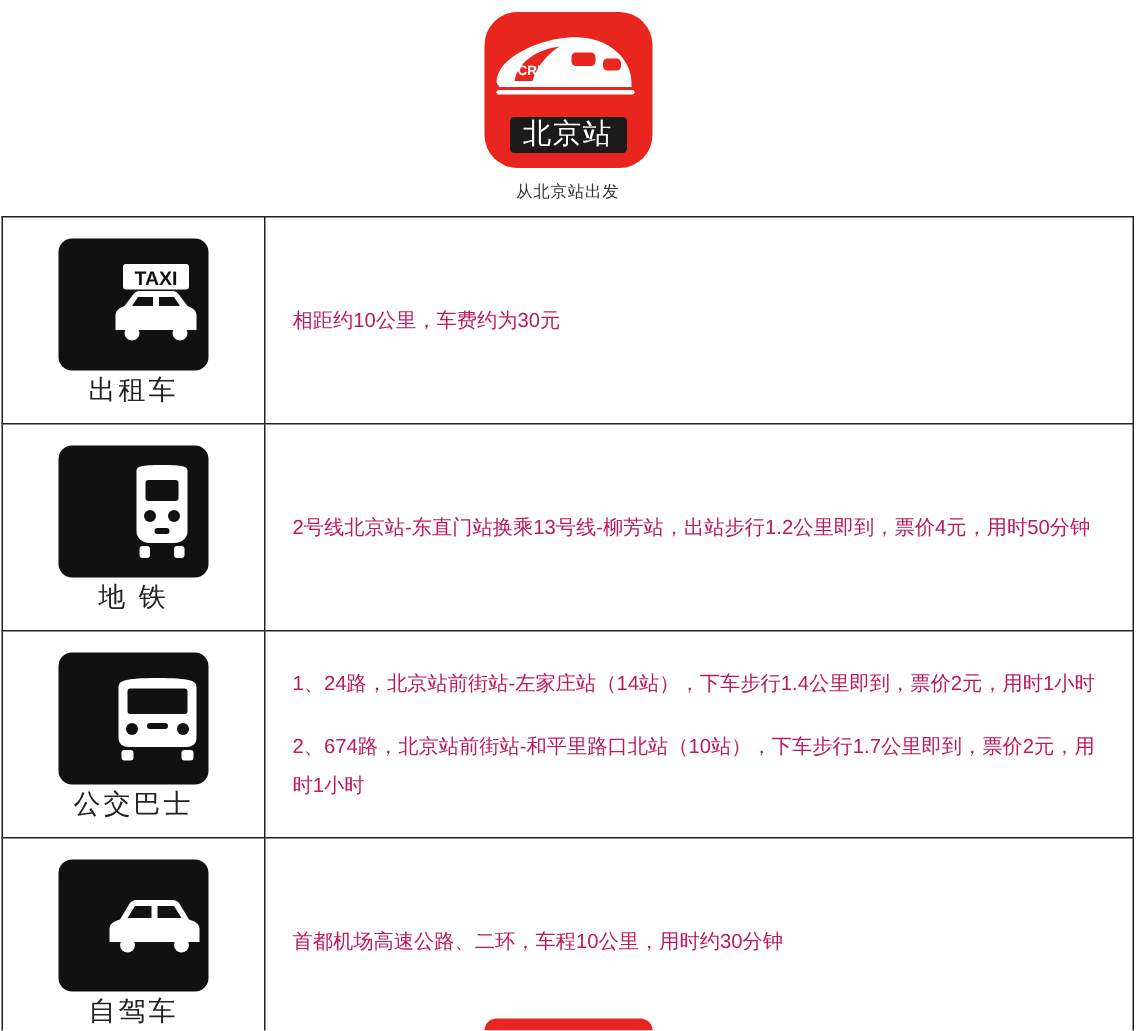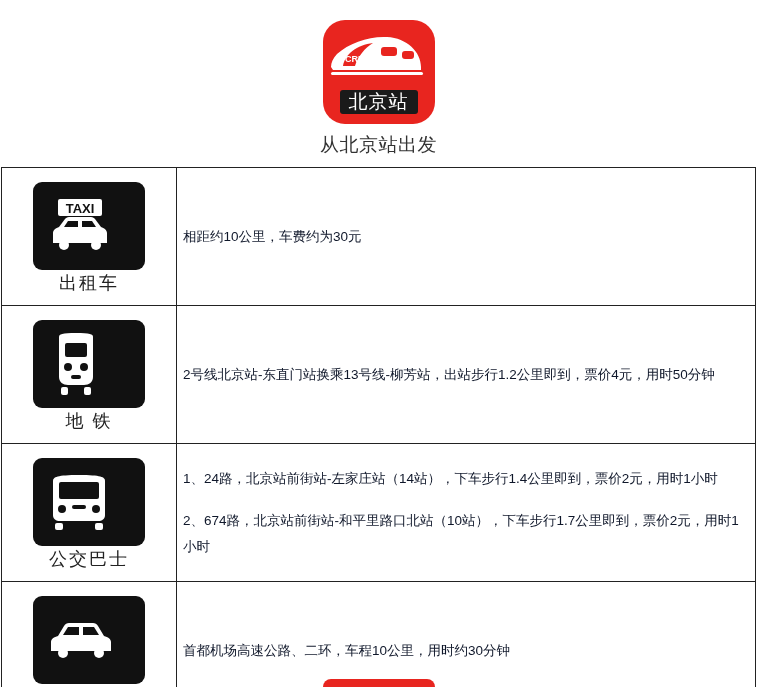--- a/index.html
+++ b/index.html
@@ -15,21 +15,21 @@
     overflow: hidden;
     position: relative;
   }
 
   
   .header {
     width: 100%;
     display: flex;
     flex-direction: column;
     align-items: center;
-    padding-top: 20px;
+    padding-top: 8px;
     box-sizing: border-box;
   }
   .app-icon {
     width: 112px;
     height: 104px;
     border-radius: 22px;
     background: #e8251f;
     position: relative;
     overflow: hidden;
     box-sizing: border-box;
@@ -51,21 +51,21 @@
     font-size: 19px;
     line-height: 20px;
     padding: 2px 9px;
     border-radius: 3px;
     letter-spacing: 1px;
     white-space: nowrap;
   }
   .header-caption {
     margin-top: 8px;
     margin-bottom: 9px;
-    font-size: 19px;
+    font-size: 11px;
     color: #333;
     letter-spacing: .5px;
   }
 
   
   .transport-table {
     width: 755px;
     margin: 0 auto;
     border-collapse: collapse;
     table-layout: fixed;
@@ -75,41 +75,40 @@
     border: 1px solid #222;
     vertical-align: middle;
     padding: 0;
   }
   .col-icon {
     width: 174px;
     text-align: center;
     padding: 14px 0 10px 0 !important;
   }
   .col-desc {
-    padding: 10px 6px !important;
+    padding: 10px 18px !important;
     font-size: 13.5px;
     line-height: 26px;
-    color: #0f172a;
+    color: #be185d;
   }
   .mode-label {
     margin-top: 1px;
     font-size: 18px;
     color: #222;
     letter-spacing: 2px;
   }
   .icon-box {
     width: 100px;
     height: 88px;
     margin: 0 auto;
     background: #111;
     border-radius: 9px;
     display: flex;
     align-items: center;
-    justify-content: flex-start;
-    padding-left: 12px;
+    justify-content: flex-end;
   }
   .desc-line { margin: 0; }
   .desc-line + .desc-line { margin-top: 16px; }
 
   .bottom-strip {
     position: absolute;
     left: 50%;
     transform: translateX(-50%);
     bottom: 0;
     width: 112px;

